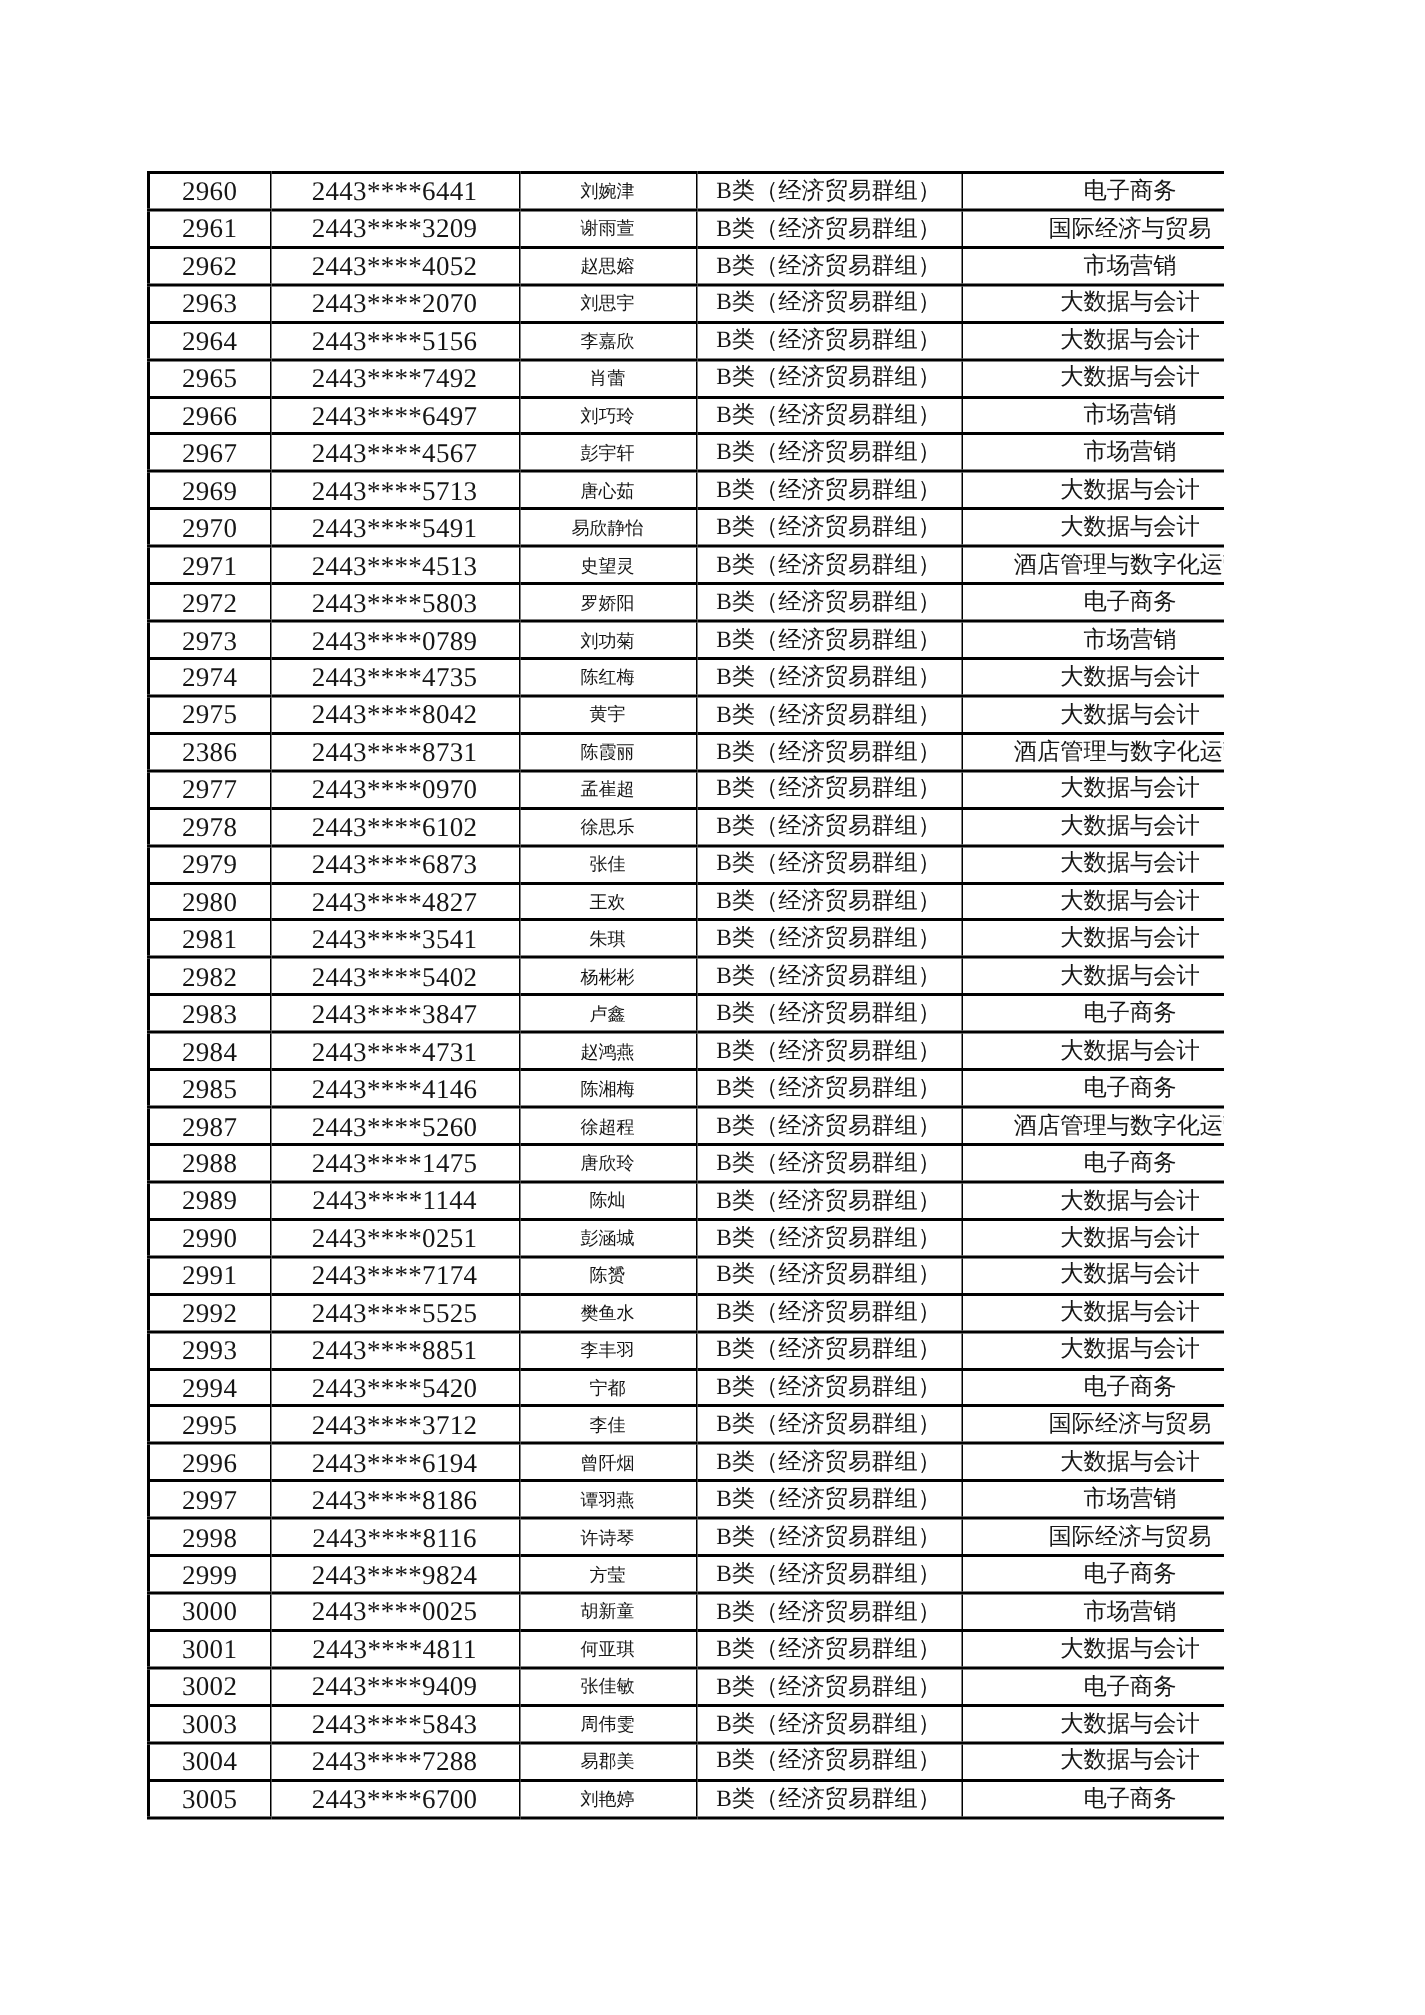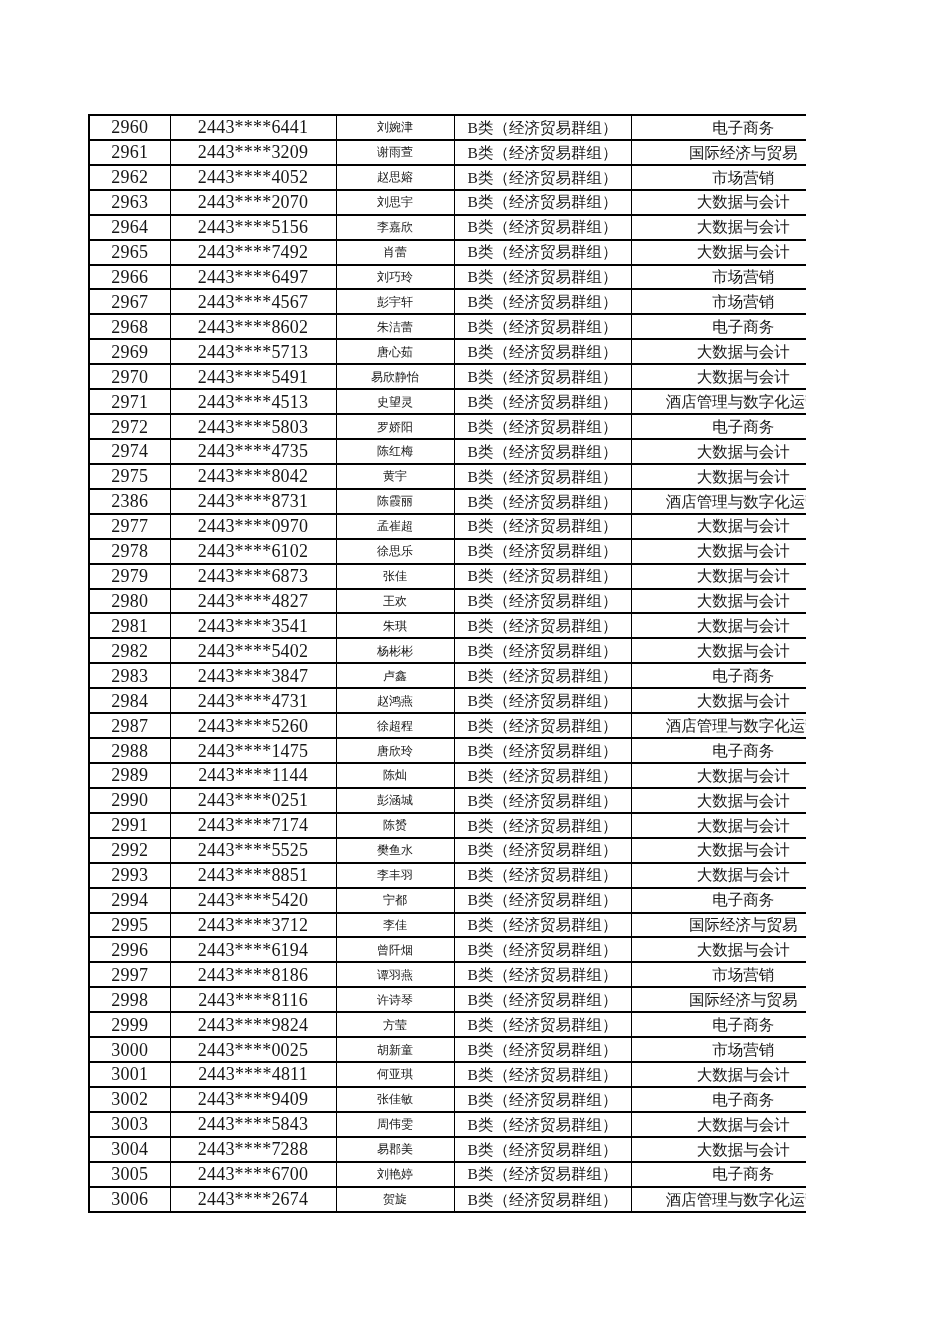--- a/index.html
+++ b/index.html
@@ -7,20 +7,21 @@
     padding: 0;
     background: #ffffff;
   }
   .page {
     position: relative;
     width: 806px;
     height: 1343px;
     background: #ffffff;
     overflow: hidden;
     font-family: "Liberation Serif", "DejaVu Serif", serif;
+    margin-left: 10px;
   }
   table.roster {
     position: absolute;
     left: 88px;
     top: 114px;
     width: 767px;
     height: 1099px;
     border-collapse: collapse;
     table-layout: fixed;
     border: 2px solid #000000;
@@ -116,27 +117,20 @@
           <td class="c4">市场营销</td>
         </tr>
         <tr>
           <td class="c0">2967</td>
           <td class="c1">2443****4567</td>
           <td class="c2">彭宇轩</td>
           <td class="c3">B类（经济贸易群组）</td>
           <td class="c4">市场营销</td>
         </tr>
         <tr>
-          <td class="c0">2968</td>
-          <td class="c1">2443****8602</td>
-          <td class="c2">朱洁蕾</td>
-          <td class="c3">B类（经济贸易群组）</td>
-          <td class="c4">电子商务</td>
-        </tr>
-        <tr>
           <td class="c0">2969</td>
           <td class="c1">2443****5713</td>
           <td class="c2">唐心茹</td>
           <td class="c3">B类（经济贸易群组）</td>
           <td class="c4">大数据与会计</td>
         </tr>
         <tr>
           <td class="c0">2970</td>
           <td class="c1">2443****5491</td>
           <td class="c2">易欣静怡</td>
@@ -151,20 +145,27 @@
           <td class="c4">酒店管理与数字化运营</td>
         </tr>
         <tr>
           <td class="c0">2972</td>
           <td class="c1">2443****5803</td>
           <td class="c2">罗娇阳</td>
           <td class="c3">B类（经济贸易群组）</td>
           <td class="c4">电子商务</td>
         </tr>
         <tr>
+          <td class="c0">2973</td>
+          <td class="c1">2443****0789</td>
+          <td class="c2">刘功菊</td>
+          <td class="c3">B类（经济贸易群组）</td>
+          <td class="c4">市场营销</td>
+        </tr>
+        <tr>
           <td class="c0">2974</td>
           <td class="c1">2443****4735</td>
           <td class="c2">陈红梅</td>
           <td class="c3">B类（经济贸易群组）</td>
           <td class="c4">大数据与会计</td>
         </tr>
         <tr>
           <td class="c0">2975</td>
           <td class="c1">2443****8042</td>
           <td class="c2">黄宇</td>
@@ -228,20 +229,27 @@
           <td class="c4">电子商务</td>
         </tr>
         <tr>
           <td class="c0">2984</td>
           <td class="c1">2443****4731</td>
           <td class="c2">赵鸿燕</td>
           <td class="c3">B类（经济贸易群组）</td>
           <td class="c4">大数据与会计</td>
         </tr>
         <tr>
+          <td class="c0">2985</td>
+          <td class="c1">2443****4146</td>
+          <td class="c2">陈湘梅</td>
+          <td class="c3">B类（经济贸易群组）</td>
+          <td class="c4">电子商务</td>
+        </tr>
+        <tr>
           <td class="c0">2987</td>
           <td class="c1">2443****5260</td>
           <td class="c2">徐超程</td>
           <td class="c3">B类（经济贸易群组）</td>
           <td class="c4">酒店管理与数字化运营</td>
         </tr>
         <tr>
           <td class="c0">2988</td>
           <td class="c1">2443****1475</td>
           <td class="c2">唐欣玲</td>
@@ -359,23 +367,16 @@
           <td class="c2">易郡美</td>
           <td class="c3">B类（经济贸易群组）</td>
           <td class="c4">大数据与会计</td>
         </tr>
         <tr>
           <td class="c0">3005</td>
           <td class="c1">2443****6700</td>
           <td class="c2">刘艳婷</td>
           <td class="c3">B类（经济贸易群组）</td>
           <td class="c4">电子商务</td>
-        </tr>
-        <tr>
-          <td class="c0">3006</td>
-          <td class="c1">2443****2674</td>
-          <td class="c2">贺旋</td>
-          <td class="c3">B类（经济贸易群组）</td>
-          <td class="c4">酒店管理与数字化运营</td>
         </tr>
       </tbody>
   </table>
 </div>
 
 </body></html>

